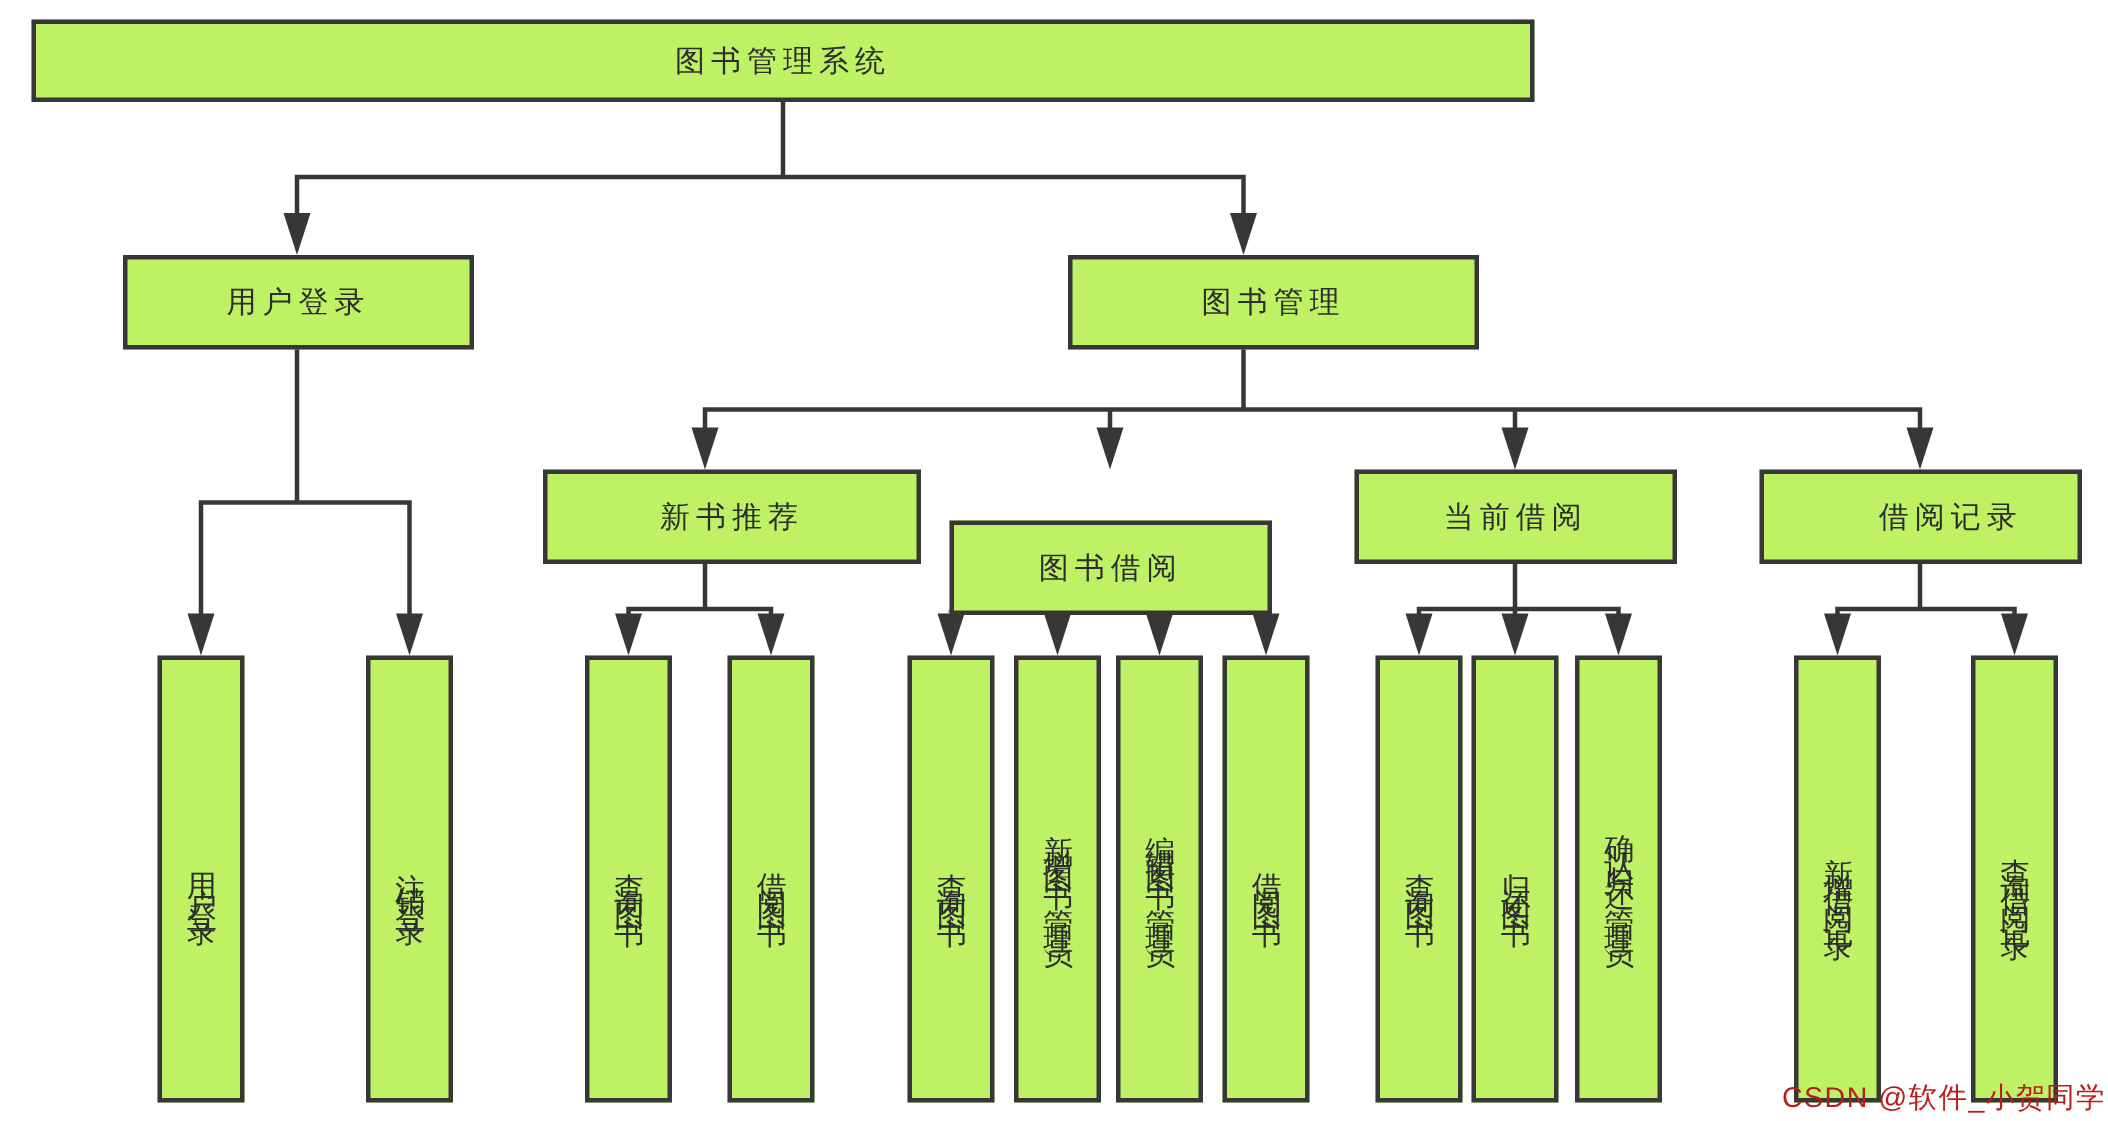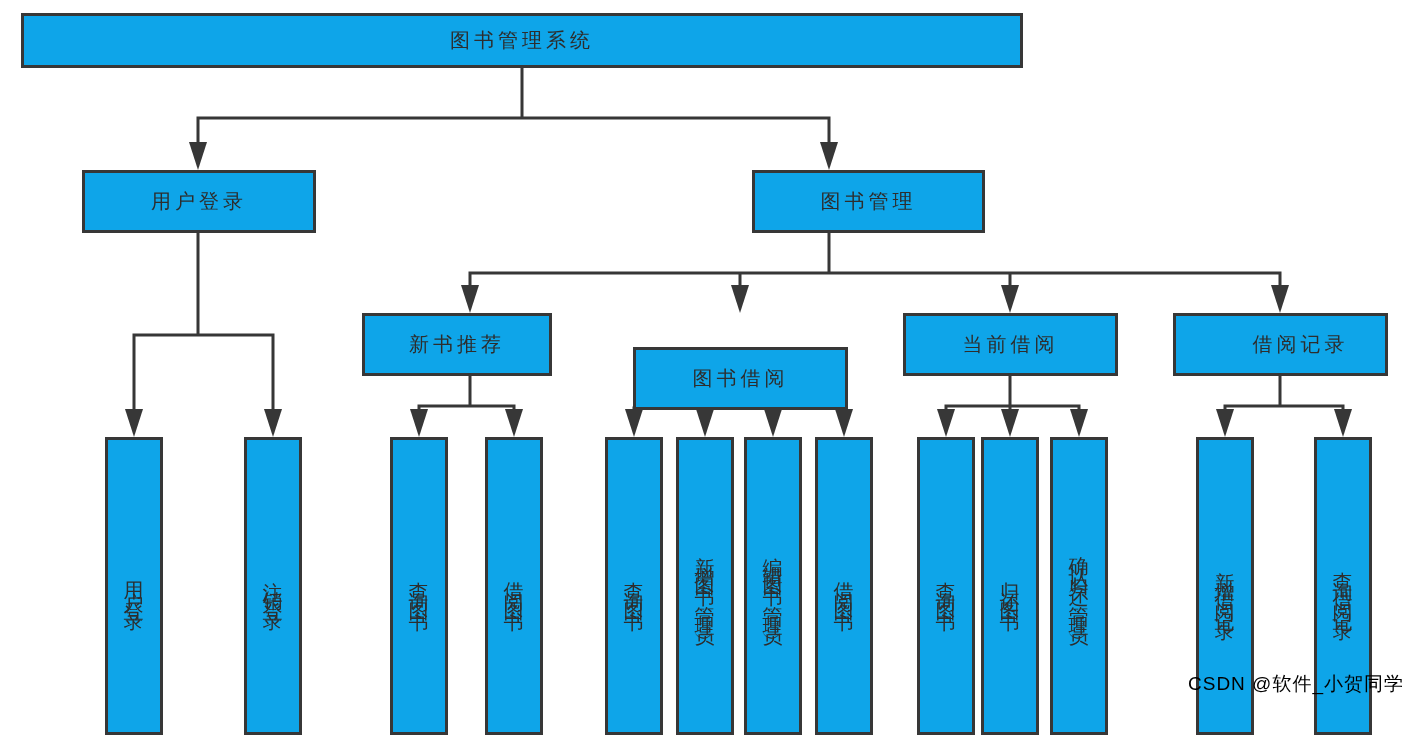--- a/index.html
+++ b/index.html
@@ -13,44 +13,44 @@
   }
   .connectors {
     position: absolute;
     left: 0; top: 0;
     width: 1405px; height: 747px;
   }
   .box {
     position: absolute;
     box-sizing: border-box;
     border: 3px solid #373737;
-    background: #0ea5e9;
+    background: #bef264;
     display: flex;
     align-items: center;
     justify-content: center;
     color: #2d2d2d;
   }
   .hbox .label {
     font-size: 20px;
     letter-spacing: 4px;
     white-space: nowrap;
   }
   .vbox .label {
     writing-mode: vertical-rl;
     text-orientation: mixed;
     font-size: 20px;
     letter-spacing: 10px;
     line-height: 1;
   }
   .watermark {
     position: absolute;
     left: 1188px;
-    top: 671px;
+    top: 719px;
     font-size: 19px;
-    color: #000000;
+    color: #b91c1c;
     letter-spacing: 1px;
     white-space: nowrap;
     z-index: 5;
   }
 </style>
 </head>
 <body>
 
 <div class="stage">
 
@@ -104,25 +104,25 @@
     </g>
   </svg>
 
   <div class="box hbox" style="left:21px; top:13px; width:1002px; height:55px;">
     <span class="label">图书管理系统</span>
   </div>
 
   <div class="box hbox" style="left:82px; top:170px; width:234px; height:63px;">
     <span class="label">用户登录</span>
   </div>
-  <div class="box hbox" style="left:752px; top:170px; width:233px; height:63px;">
+  <div class="box hbox" style="left:712px; top:170px; width:274px; height:63px;">
     <span class="label">图书管理</span>
   </div>
 
-  <div class="box hbox" style="left:362px; top:313px; width:190px; height:63px;">
+  <div class="box hbox" style="left:362px; top:313px; width:252px; height:63px;">
     <span class="label">新书推荐</span>
   </div>
   <div class="box hbox" style="left:633px; top:313px; width:215px; height:63px;margin-top:34px;">
     <span class="label">图书借阅</span>
   </div>
   <div class="box hbox" style="left:903px; top:313px; width:215px; height:63px;text-align:center;">
     <span class="label">当前借阅</span>
   </div>
   <div class="box hbox" style="left:1173px; top:313px; width:215px; height:63px;padding-left:40px;">
     <span class="label">借阅记录</span>

